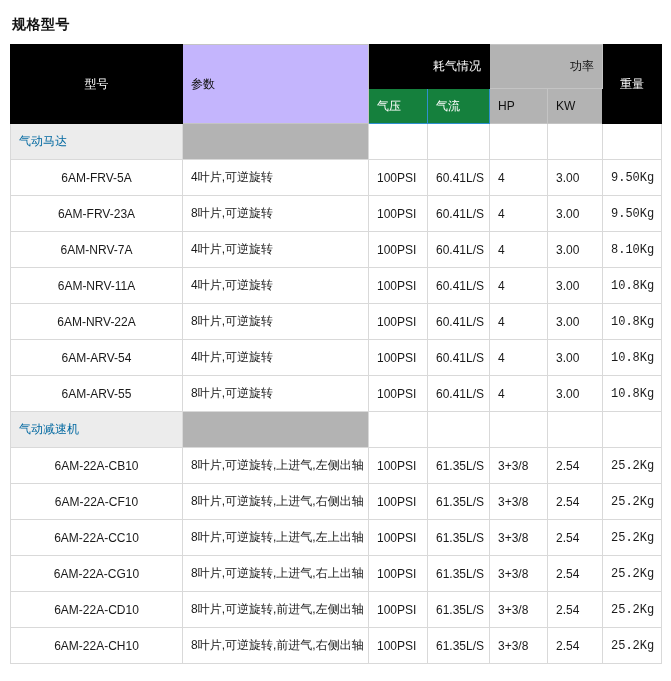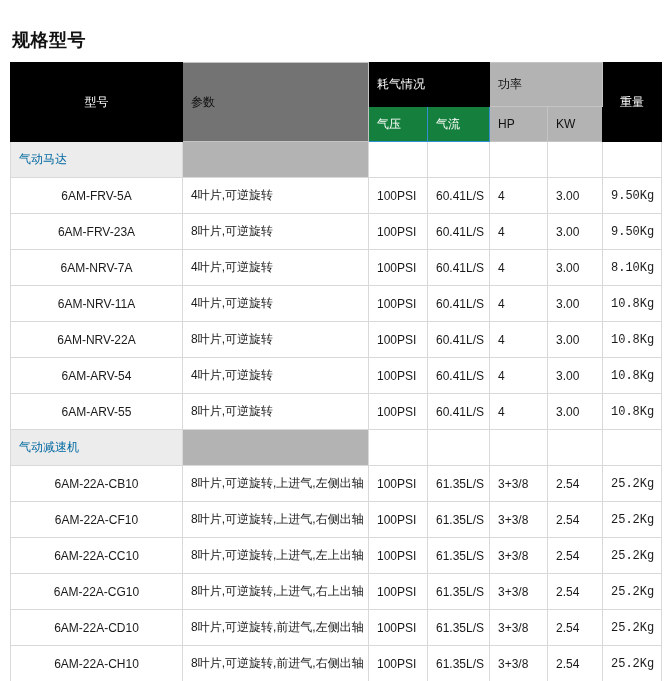--- a/index.html
+++ b/index.html
@@ -14,24 +14,24 @@
     color: #1a1a1a;
     overflow: hidden;
   }
   .page {
     width: 671px;
     height: 681px;
     position: relative;
     box-sizing: border-box;
   }
   .page-title {
-    font-size: 18px;
+    font-size: 14px;
     font-weight: bold;
     color: #111111;
-    padding: 28px 0 10px 12px;
+    padding: 16px 0 10px 12px;
     letter-spacing: 0.5px;
   }
   table.spec {
     border-collapse: collapse;
     width: 651px;
     margin: 0 0 0 10px;
     table-layout: fixed;
   }
   table.spec td, table.spec th {
     border: 1px solid #d9d9d9;
@@ -44,34 +44,34 @@
   
   .hdr-dark {
     background: #000000;
     color: #ffffff;
     font-size: 14px;
     height: 79px;
     border: 1px solid #000000 !important;
     text-align: center;
   }
   .hdr-grey {
-    background: #737373;
+    background: #c4b5fd;
     color: #111111;
     font-size: 14px;
     height: 79px;
     border: 1px solid #c4c4c4 !important;
     text-align: left;
   }
   .hdr-grey-top {
     background: #b3b3b3;
     color: #111111;
     font-size: 14px;
     height: 44px;
     border: 1px solid #c4c4c4 !important;
-    text-align: left;
+    text-align: right;
   }
   .hdr-blue {
     background: #15803d;
     color: #ffffff;
     font-size: 12px;
     height: 35px;
     border: 1px solid #2f8fd0 !important;
     text-align: left;
   }
   .hdr-grey-sub {

